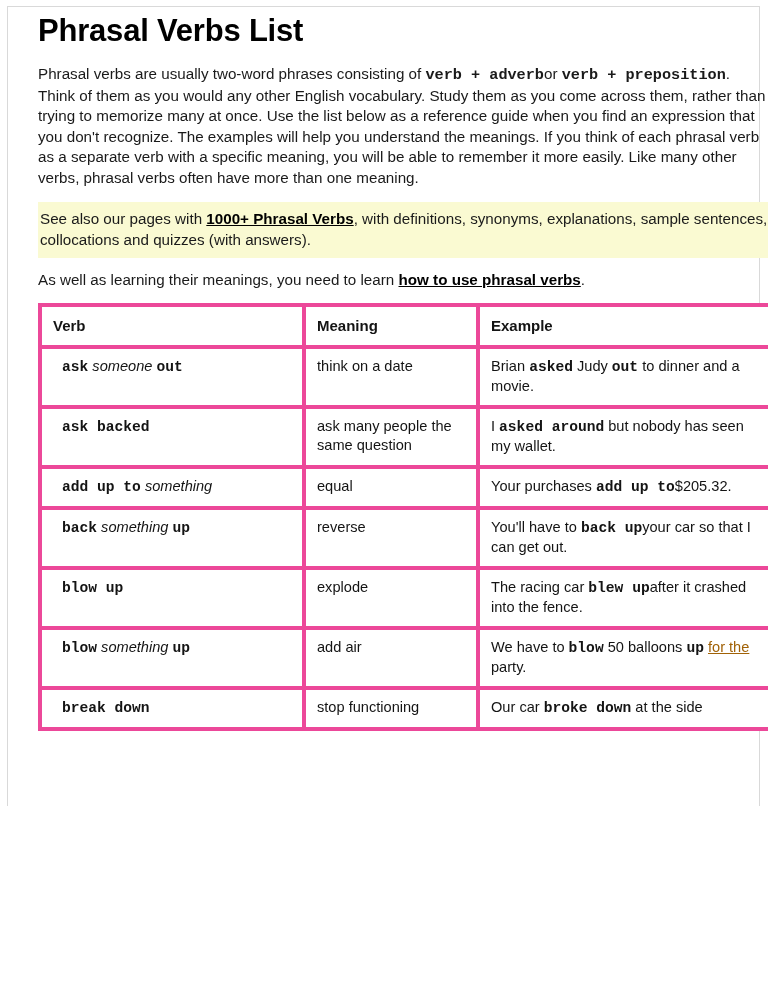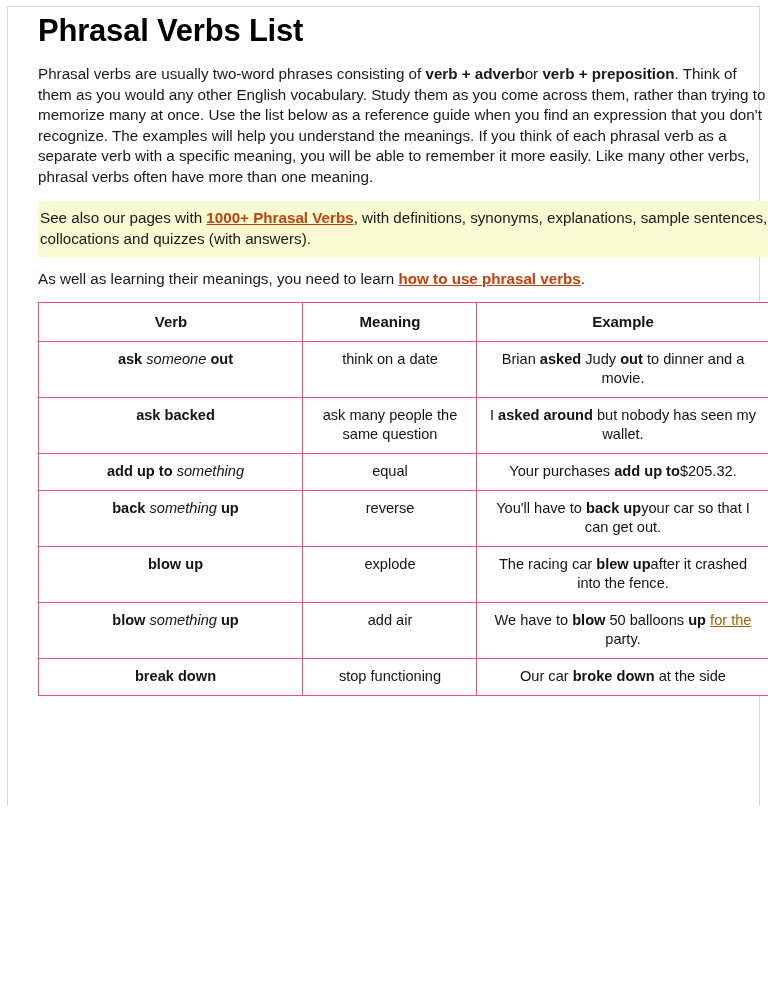--- a/index.html
+++ b/index.html
@@ -70,25 +70,25 @@
     box-sizing: border-box;
   }
   .note-block p {
     font-size: 15.2px;
     line-height: 20.5px;
     margin: 0;
     color: #1a1a1a;
   }
   .note-block p + p { margin-top: 13px; }
 
-  b, strong { font-weight: bold; }
+  b, strong { font-weight: bold; font-family: Liberation Mono, monospace; }
   i, em { font-style: italic; }
 
   a.link-brown {
-    color: #c2410c;
+    color: #000000;
     font-weight: bold;
   }
   a.link-green {
     color: #a16207;
     font-weight: normal;
     text-decoration: underline;
   }
 
   p.lead-line {
     font-size: 15.2px;
@@ -103,26 +103,26 @@
     table-layout: fixed;
     margin: 0;
     background: #ffffff;
   }
   table#verbs-table col.c-verb    { width: 264px; }
   table#verbs-table col.c-meaning { width: 174px; }
   table#verbs-table col.c-example { width: 292px; }
 
   table#verbs-table th,
   table#verbs-table td {
-    border: 1px solid #ec4899;
+    border: 4px solid #ec4899;
     padding: 8px 10px 9px 11px;
     vertical-align: top;
     font-size: 14.6px;
     line-height: 19px;
-    text-align: center;
+    text-align: left;
     color: #141414;
   }
   table#verbs-table th {
     font-weight: bold;
     font-size: 15px;
     padding-top: 9px;
     padding-bottom: 10px;
   }
   table#verbs-table td.verb-cell { font-weight: normal; padding-left: 20px; }
 </style>

